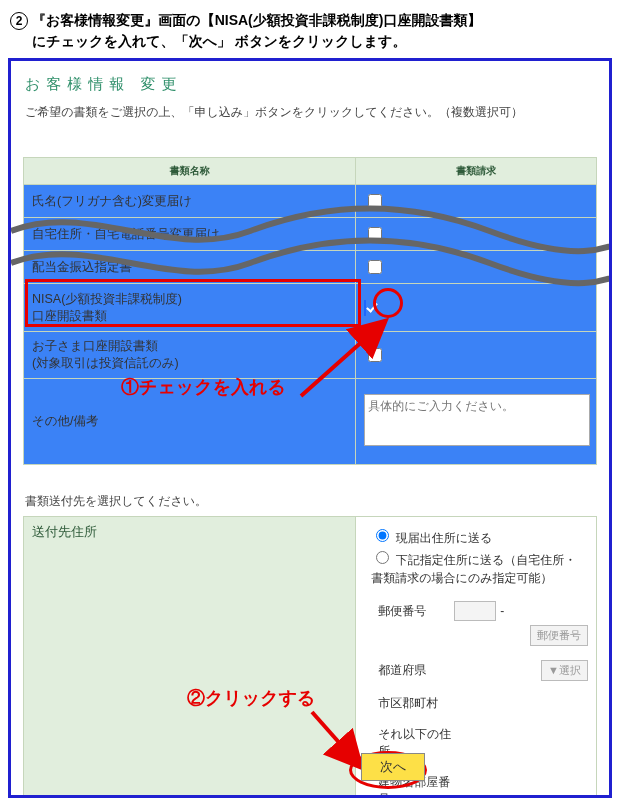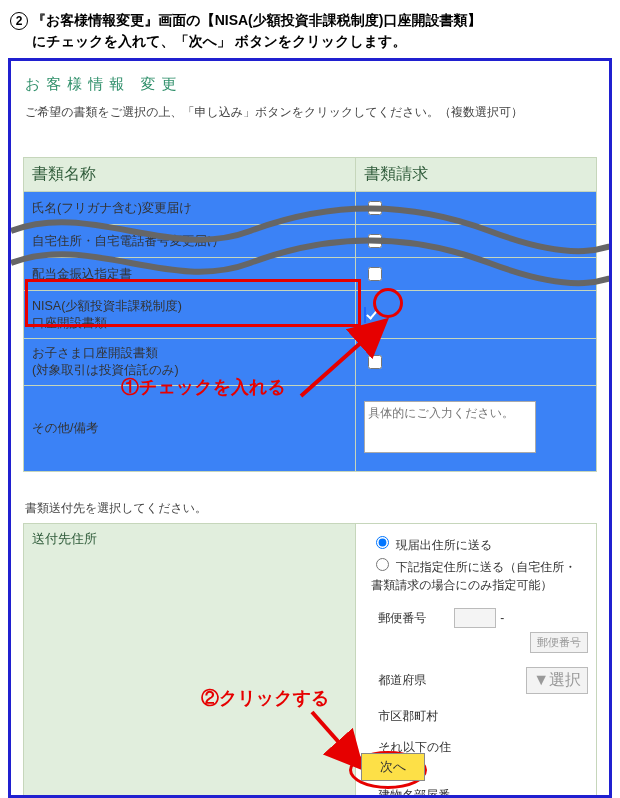--- a/index.html
+++ b/index.html
@@ -6,36 +6,36 @@
   body{margin:0;font-family:"Meiryo","Hiragino Kaku Gothic Pro","MS PGothic",sans-serif;font-size:13px;color:#333;background:#fff;width:620px}
   .outer{width:620px;padding:8px 8px 10px 8px}
   .step-lead{font-weight:bold;color:#000;font-size:14px;padding:2px 2px 6px 2px;line-height:1.5}
   .step-num{display:inline-block;width:18px;height:18px;border:1.5px solid #000;border-radius:50%;text-align:center;line-height:16px;font-size:12px;font-weight:bold;margin-right:4px;vertical-align:middle}
   .frame{border:3px solid #2020d0;background:#fff;position:relative;padding:0;height:740px;overflow:hidden}
   .inner{padding:10px 12px 0 12px}
   .pagetitle{color:#2f8f6a;font-size:15px;letter-spacing:6px;padding:4px 0 10px 2px}
   .pagetitle .sp{letter-spacing:6px}
   .note{color:#444;font-size:12px;margin:0 0 36px 2px}
   table.doc{width:100%;border-collapse:collapse;table-layout:fixed}
-  table.doc th{background:#e1eedd;color:#2f5b3a;font-weight:normal;text-align:left;padding:6px 8px;border:1px solid #c6d6bb;font-size:16px}
+  table.doc th{background:#e1eedd;color:#2f5b3a;font-weight:bold;text-align:center;padding:6px 8px;border:1px solid #c6d6bb;font-size:10px}
   table.doc td{border:1px solid #c6d6bb;padding:6px 8px;vertical-align:middle;background:#3b82f6;font-size:12.5px}
   .colname{width:58%}
   .colreq{width:42%}
   .cb{width:14px;height:14px}
-  textarea{width:172px;height:52px;font-size:12px;resize:none;border:1px solid #aaa;padding:3px}
+  textarea{width:226px;height:52px;font-size:12px;resize:none;border:1px solid #aaa;padding:3px}
   .instr2{color:#444;font-size:12px;margin:28px 0 6px 2px}
   table.addr{width:100%;border-collapse:collapse}
   table.addr th{background:#e1eedd;color:#2f5b3a;font-weight:normal;text-align:left;padding:6px 8px;border:1px solid #c6d6bb;width:58%;vertical-align:top}
   table.addr td{border:1px solid #c6d6bb;padding:8px 8px;background:#fff;font-size:12px;vertical-align:top}
   .radio-line{margin:1px 7px;line-height:1.5}
   .field-row{margin-top:14px;display:flex;align-items:center}
   .field-lab{width:90px;padding-left:14px;color:#333}
   .post-box{width:42px;height:20px;border:1px solid #bbb;background:#f4f4f4;display:inline-block}
   .post-btn{display:inline-block;border:1px solid #bbb;background:#f3f3f3;color:#999;font-size:11px;padding:2px 6px;margin-left:6px}
-  .sel{border:1px solid #bbb;background:#f3f3f3;color:#999;font-size:16px;padding:2px 6px}
+  .sel{border:1px solid #bbb;background:#f3f3f3;color:#999;font-size:11px;padding:2px 6px}
   .next-btn{position:absolute;left:350px;bottom:14px;display:inline-block;border:1px solid #888;background:#fde047;padding:4px 18px;font-size:13px}
 
   
   .red-box{position:absolute;border:3px solid #e60000;pointer-events:none}
   .red-circle{position:absolute;border:3px solid #e60000;border-radius:50%;pointer-events:none}
   .red-text{position:absolute;color:#e60000;font-weight:bold;font-size:18px;pointer-events:none;white-space:nowrap}
   svg.arrow{position:absolute;pointer-events:none}
 
   
   svg.wave{position:absolute;left:0;width:100%;pointer-events:none}
@@ -158,21 +158,21 @@
     <svg class="arrow" style="left:280px;top:250px;width:120px;height:90px" viewBox="0 0 120 90">
       <defs>
           <marker id="ah1" markerWidth="10" markerHeight="10" refX="8" refY="5" orient="auto">
             <path d="M0 0 L10 5 L0 10 z" fill="#e60000"></path>
           </marker>
         </defs>
       <line x1="10" y1="85" x2="92" y2="12" stroke="#e60000" stroke-width="4" marker-end="url(#ah1)"></line>
     </svg>
     <div class="red-text" style="left:110px;top:314px">①チェックを入れる</div>
 
-    <div class="red-text" style="left:190px;top:625px">②クリックする</div>
+    <div class="red-text" style="left:176px;top:625px">②クリックする</div>
     <svg class="arrow" style="left:296px;top:646px;width:70px;height:70px" viewBox="0 0 70 70">
       <defs>
           <marker id="ah2" markerWidth="10" markerHeight="10" refX="8" refY="5" orient="auto">
             <path d="M0 0 L10 5 L0 10 z" fill="#e60000"></path>
           </marker>
         </defs>
       <line x1="5" y1="5" x2="52" y2="58" stroke="#e60000" stroke-width="4" marker-end="url(#ah2)"></line>
     </svg>
     <div class="red-circle" style="left:338px;bottom:6px;width:78px;height:38px;border-radius:50%/50%"></div>
 

